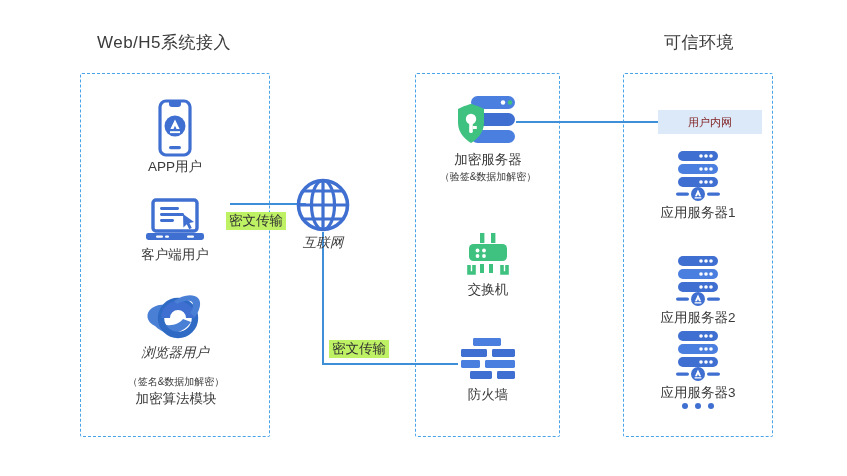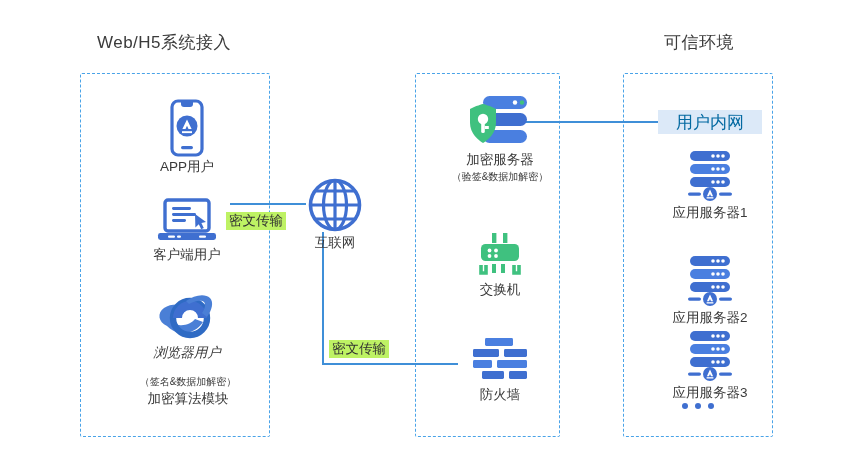--- a/index.html
+++ b/index.html
@@ -32,21 +32,21 @@
     border:1.6px dashed #49a3e8;
     box-sizing:border-box;
     border-radius:2px;
     background:transparent;
   }
   #box-web  {left:76px; top:73px; width:190px; height:364px;}
   #box-dmz  {left:411px;top:73px; width:145px; height:364px;}
   #box-trust{left:619px;top:73px; width:150px; height:364px;}
 
   
-  .node{position:absolute;text-align:center;margin-left:12px;}
+  .node{position:absolute;text-align:center;}
   .node .lbl{
     font-size:13.5px;
     color:#3a3a3a;
     line-height:17px;
     white-space:nowrap;
   }
   .node .lbl.sub{font-size:10px;}
   .icon-wrap{display:flex;align-items:center;justify-content:center;}
 
   
@@ -62,21 +62,21 @@
     white-space:nowrap;
   }
 
   
   #intranet-banner{
     position:absolute;
     left:654px;top:110px;
     width:104px;height:24px;
     background:#dce9f8;
     display:flex;align-items:center;justify-content:center;
-    font-size:17px;color:#0369a1;
+    font-size:11px;color:#7f1d1d;
   }
 
   .dots{
     position:absolute;
     display:flex;gap:7px;
     align-items:center;
   }
   .dots span{
     width:6px;height:6px;border-radius:50%;
     background:#3f6fd0;display:block;
@@ -147,21 +147,21 @@
       </svg>
     </div>
     <div class="lbl">浏览器用户</div>
   </div>
 
   <div class="node" style="left:86px;top:373px;width:172px;">
     <div class="lbl sub">（签名&amp;数据加解密）</div>
     <div class="lbl">加密算法模块</div>
   </div>
 
-  <div class="node" style="left:273px;top:176px;width:92px;">
+  <div class="node" style="left:273px;top:176px;width:92px;font-style:italic;">
     <div class="icon-wrap">
       <svg width="58" height="58" viewBox="0 0 58 58">
         <circle cx="29" cy="29" r="24.5" fill="none" stroke="#3f6fd0" stroke-width="3.6"></circle>
         <ellipse cx="29" cy="29" rx="11.5" ry="24.5" fill="none" stroke="#3f6fd0" stroke-width="3.2"></ellipse>
         <line x1="4.5" y1="29" x2="53.5" y2="29" stroke="#3f6fd0" stroke-width="3.2"></line>
         <path d="M10 15 H48" stroke="#3f6fd0" stroke-width="3.2" fill="none"></path>
         <path d="M10 43 H48" stroke="#3f6fd0" stroke-width="3.2" fill="none"></path>
         <line x1="29" y1="4.5" x2="29" y2="53.5" stroke="#3f6fd0" stroke-width="3.2"></line>
       </svg>
     </div>

